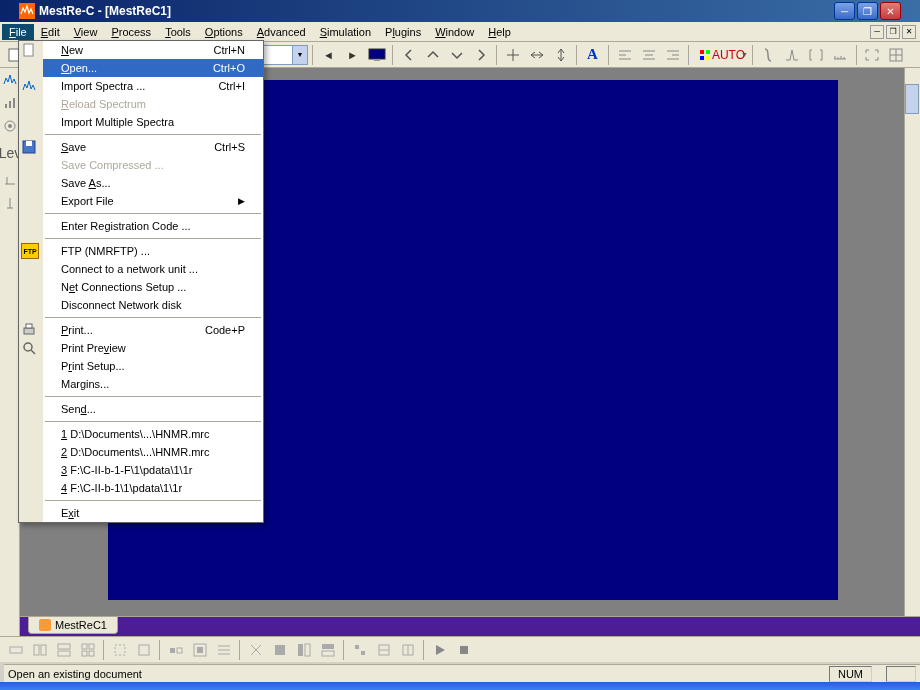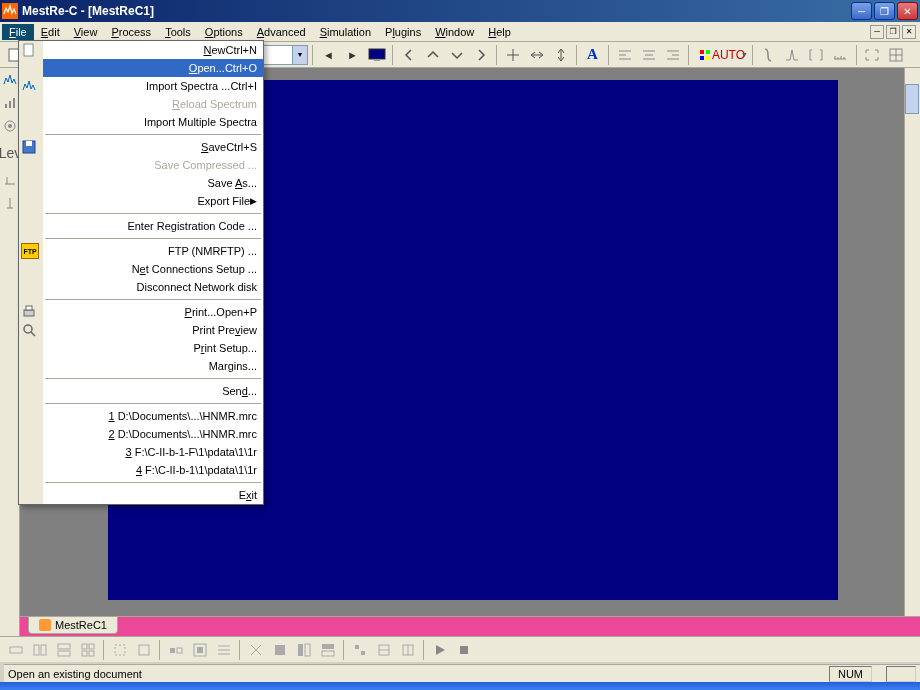--- a/index.html
+++ b/index.html
@@ -1,19 +1,19 @@
 <!DOCTYPE html>
 <html><head>
 <meta charset="utf-8">
 <style>
 * { margin: 0; padding: 0; box-sizing: border-box; font-family: "Tahoma", sans-serif; font-size: 11px; }
 body { width: 920px; height: 690px; overflow: hidden; background: #d4d0c8; position: relative; }
 
 
-.titlebar { height: 22px; background: linear-gradient(to right, #0a246a, #3a6ea5); display: flex; align-items: center; padding: 0 2px; color: white; }
+.titlebar { height: 22px; background: linear-gradient(to right, #0a246a, #3a6ea5); display: flex; align-items: center; padding: 0 19px; color: white; }
 .titlebar-icon { width: 16px; height: 16px; margin-right: 4px; background: #ff6600; display: inline-flex; align-items: center; justify-content: center; font-size: 10px; }
 .titlebar-text { flex: 1; font-weight: bold; font-size: 12px; }
 .titlebar-btns { display: flex; gap: 2px; }
 .titlebar-btn { width: 21px; height: 18px; background: linear-gradient(to bottom, #7ba2e7, #3b6bc7); border: 1px solid #003399; border-radius: 3px; color: white; display: flex; align-items: center; justify-content: center; font-size: 10px; cursor: pointer; }
 .titlebar-btn.close { background: linear-gradient(to bottom, #e77b7b, #c73b3b); border-color: #990000; }
 
 
 .menubar { height: 20px; background: #ece9d8; display: flex; align-items: center; padding: 0 2px; border-bottom: 1px solid #aca899; position: relative; }
 .menu-item { padding: 2px 7px; cursor: pointer; }
 .menu-item.active { background: #0c4a6e; color: white; }
@@ -32,40 +32,40 @@
 .left-panel { position: absolute; left: 0; top: 68px; width: 20px; height: 568px; background: #ece9d8; border-right: 1px solid #aca899; }
 .left-panel .side-btn { width: 18px; height: 22px; margin: 1px; display: flex; align-items: center; justify-content: center; font-size: 14px; color: #555; }
 
 
 .content { position: absolute; left: 20px; top: 68px; right: 0; height: 548px; background: #808080; overflow: hidden; }
 .canvas-area { position: absolute; left: 88px; top: 12px; width: 730px; height: 520px; background: #000080; }
 .scroll-v { position: absolute; right: 0; top: 0; width: 16px; height: 100%; background: #ece9d8; border-left: 1px solid #aca899; }
 .scroll-thumb { width: 14px; height: 30px; background: #c5d2ed; border: 1px solid #7f9db9; margin: 16px 0 0 0; }
 
 
-.doc-tabs { position: absolute; left: 20px; top: 616px; right: 0; height: 20px; background: #ec4899; border-top: 1px solid #aca899; display: flex; align-items: flex-start; padding-left: 8px; }
+.doc-tabs { position: absolute; left: 20px; top: 616px; right: 0; height: 20px; background: #4c1d95; border-top: 1px solid #aca899; display: flex; align-items: flex-start; padding-left: 8px; }
 .doc-tab { background: #ece9d8; border: 1px solid #aca899; border-top: none; padding: 2px 10px; display: flex; align-items: center; gap: 4px; border-radius: 0 0 4px 4px; }
 .doc-tab-icon { width: 12px; height: 12px; background: #ff9933; border-radius: 2px; }
 
 
 .bottom-toolbar { position: absolute; left: 0; top: 636px; right: 0; height: 26px; background: #ece9d8; border-top: 1px solid #aca899; display: flex; align-items: center; padding: 0 4px; gap: 1px; }
 .bottom-toolbar .tool-btn { color: #aaa; }
 
 
 .statusbar { position: absolute; left: 4px; bottom: 8px; right: 0; height: 18px; background: #ece9d8; border-top: 1px solid #aca899; display: flex; align-items: center; padding: 0 4px; }
 .status-text { flex: 1; }
 .status-cell { border: 1px inset #ccc; padding: 0 8px; height: 16px; display: flex; align-items: center; margin-left: 14px; }
 
 
 .taskbar { position: absolute; left: 0; bottom: 0; right: 0; height: 8px; background: linear-gradient(to bottom, #245edb, #3c81f3); }
 
 
 .dropdown { position: absolute; left: 18px; top: 40px; width: 246px; background: #ffffff; border: 1px solid #666; box-shadow: 3px 3px 5px rgba(0,0,0,0.3); z-index: 1000; }
 .dropdown-inner { border-left: 24px solid #ece9d8; }
-.dd-item { height: 18px; display: flex; align-items: center; padding: 0 6px; position: relative; cursor: pointer; font-family: "Courier New", monospace; font-size: 12px; text-align: right; }
+.dd-item { height: 18px; display: flex; align-items: center; padding: 0 18px; position: relative; cursor: pointer; font-family: "Courier New", monospace; font-size: 12px; }
 .dd-item.highlighted { background: #316ac5; color: white; }
 .dd-item.disabled { color: #aca899; }
 .dd-icon { position: absolute; left: -22px; width: 16px; height: 16px; display: flex; align-items: center; justify-content: center; font-size: 11px; }
 .dd-label { flex: 1; }
 .dd-label u { text-decoration: underline; }
 .dd-shortcut { color: inherit; }
 .dd-arrow { font-size: 9px; }
 .dd-sep { height: 1px; background: #aca899; margin: 3px 2px; }
 
 svg { display: block; }
@@ -507,35 +507,38 @@
     <div class="dd-sep"></div>
     <div class="dd-item">
       <span class="dd-label">Enter Registration Code ...</span>
     </div>
     <div class="dd-sep"></div>
     <div class="dd-item">
       <span class="dd-icon" style="background:#ffcc00;border:1px solid #996600;font-size:7px;font-weight:bold;width:18px;">FTP</span>
       <span class="dd-label">FTP (NMRFTP) ...</span>
     </div>
     <div class="dd-item">
+      <span class="dd-label">Connect to a network unit ...</span>
+    </div>
+    <div class="dd-item">
       <span class="dd-label">N<u>e</u>t Connections Setup ...</span>
     </div>
     <div class="dd-item">
       <span class="dd-label">Disconnect Network disk</span>
     </div>
     <div class="dd-sep"></div>
     <div class="dd-item">
       <span class="dd-icon">
           <svg width="14" height="14">
             <rect x="2" y="5" width="10" height="6" fill="#ccc" stroke="#666"></rect>
             <rect x="4" y="1" width="6" height="4" fill="#fff" stroke="#666"></rect>
           </svg>
         </span>
       <span class="dd-label"><u>P</u>rint...</span>
-        <span class="dd-shortcut">Open+P</span>
+        <span class="dd-shortcut">Code+P</span>
     </div>
     <div class="dd-item">
       <span class="dd-icon">
           <svg width="14" height="14">
             <circle cx="6" cy="6" r="4" fill="none" stroke="#666" stroke-width="1.5"></circle>
             <line x1="9" y1="9" x2="13" y2="13" stroke="#666" stroke-width="1.5"></line>
           </svg>
         </span>
       <span class="dd-label">Print Pre<u>v</u>iew</span>
     </div>

